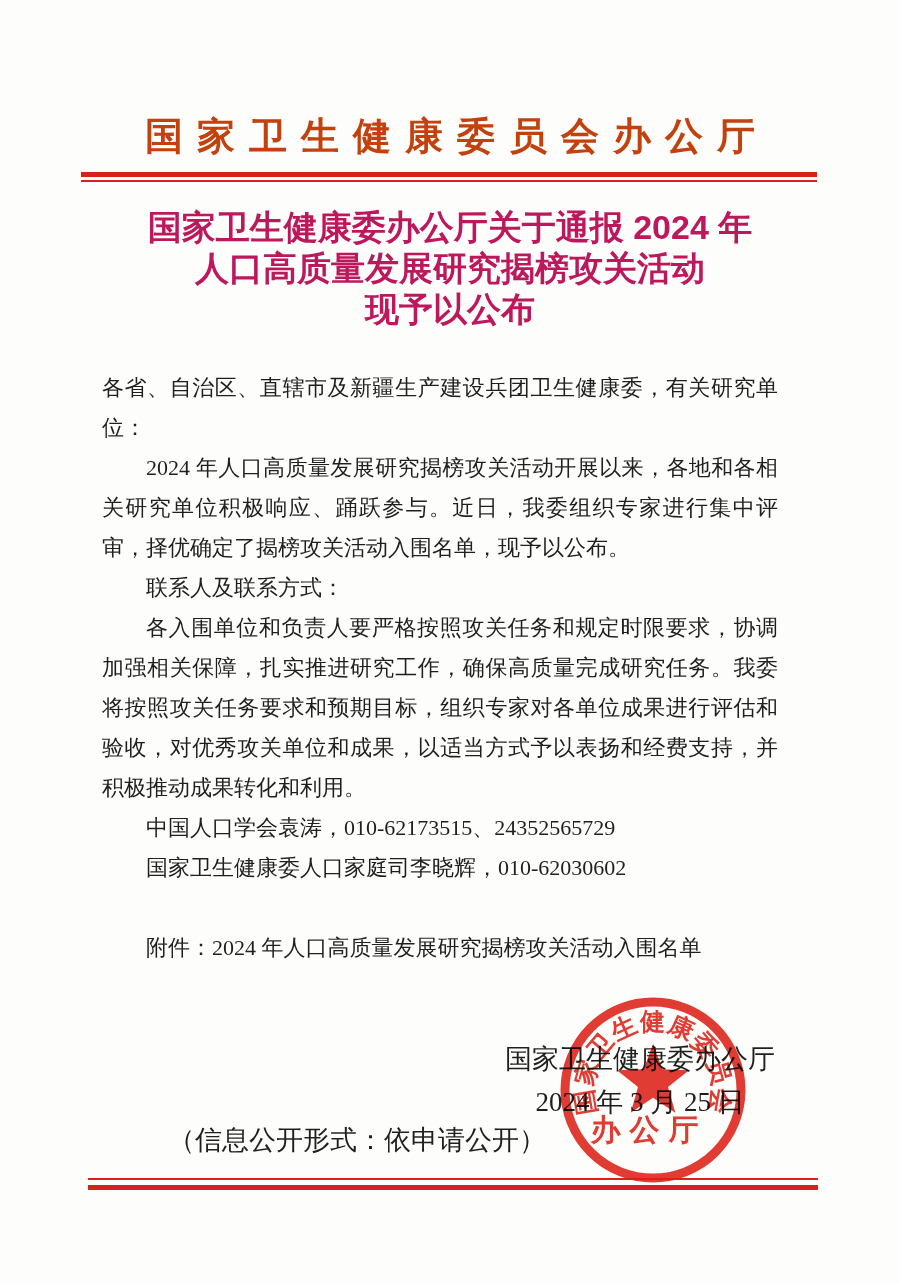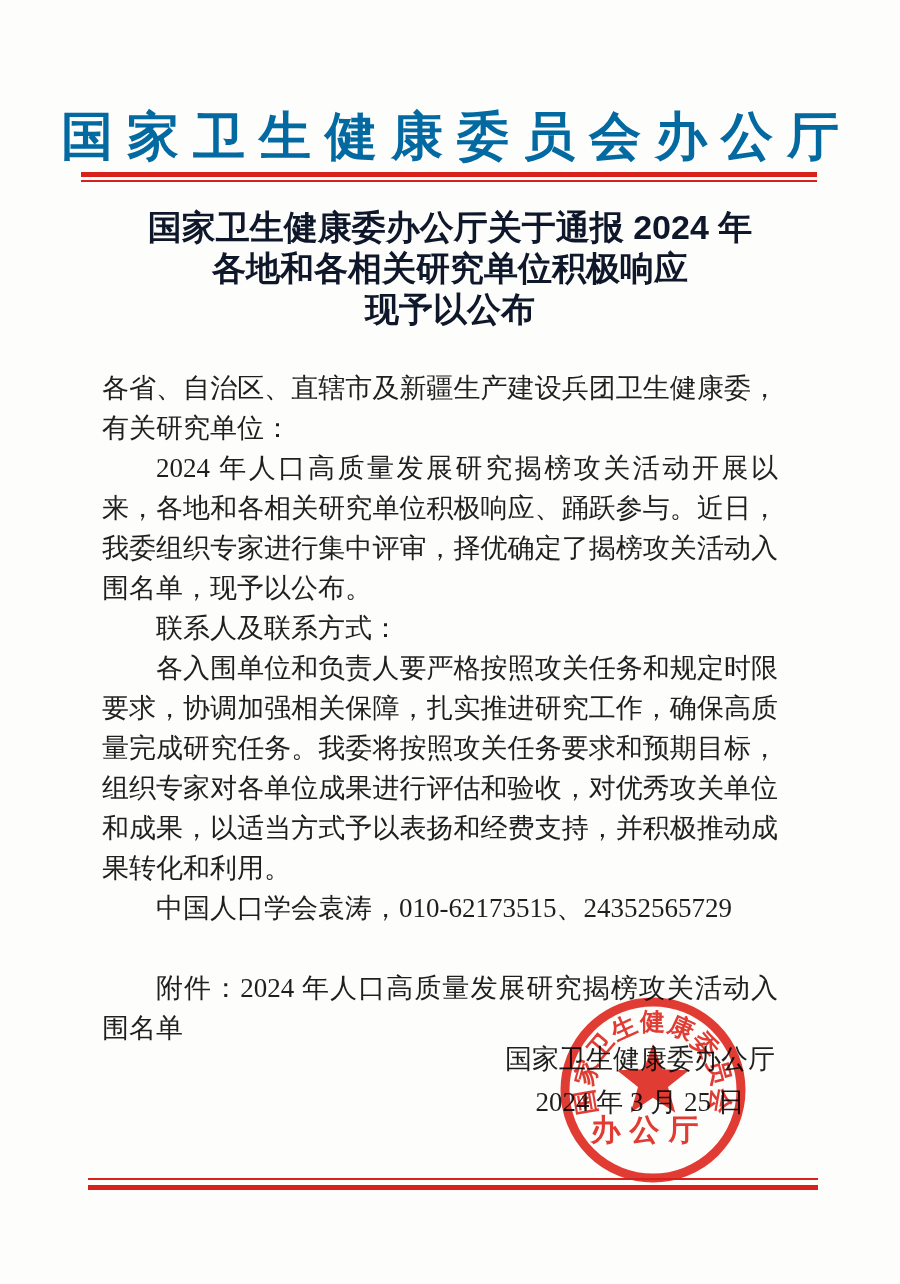--- a/index.html
+++ b/index.html
@@ -5,43 +5,43 @@
   html,body{margin:0;padding:0;background:#e8e8e6;}
   .page{
     position:relative;width:900px;height:1284px;margin:0 auto;
     background:#fdfdfb;overflow:hidden;
     font-family:"Liberation Serif","DejaVu Serif",serif;
     color:#1f1f1f;
   }
   
   .agency-header{
     position:absolute;top:108px;left:0;width:100%;
-    text-align:center;color:#0369a1;
+    text-align:center;color:#c2410c;
     font-family:"Liberation Sans","DejaVu Sans",sans-serif;
-    font-weight:bold;font-size:52px;line-height:56px;
+    font-weight:bold;font-size:38px;line-height:56px;
     letter-spacing:14px;text-indent:14px;white-space:nowrap;
   }
   .rule{position:absolute;left:81px;width:736px;}
   .rule-top{
     top:172px;height:11px;
     background:linear-gradient(#d8211a 0 5px,transparent 5px 8px,#d8211a 8px 10px,transparent 10px);
   }
   .rule-bottom{
     top:1178px;left:88px;width:730px;height:13px;
     background:linear-gradient(#d8211a 0 2px,transparent 2px 7px,#d8211a 7px 12px,transparent 12px);
   }
   .doc-title{
     position:absolute;top:207px;left:0;width:100%;
-    text-align:center;color:#0f172a;
+    text-align:center;color:#be185d;
     font-family:"Liberation Sans","DejaVu Sans",sans-serif;
     font-weight:bold;font-size:34px;line-height:41px;
   }
   .doc-body{
     position:absolute;top:368px;left:102px;width:676px;
-    font-size:27px;line-height:40px;text-align:justify;
+    font-size:22px;line-height:40px;text-align:justify;
   }
   .doc-body p{margin:0;}
   .doc-body p.indent{text-indent:2em;}
   .doc-body p.attachment{margin-top:40px;}
   .signature{
     position:absolute;top:1038px;left:480px;width:320px;
     text-align:center;font-size:27px;line-height:43px;
   }
   .footer-note{
     position:absolute;top:1124px;left:168px;
@@ -63,38 +63,40 @@
 <body>
 
 <div class="page">
 
   <div class="agency-header">国家卫生健康委员会办公厅</div>
 
   <div class="rule rule-top"></div>
 
   <div class="doc-title">
     <div>国家卫生健康委办公厅关于通报 2024 年</div>
-    <div>各地和各相关研究单位积极响应</div>
+    <div>人口高质量发展研究揭榜攻关活动</div>
     <div>现予以公布</div>
   </div>
 
   <div class="doc-body">
     <p class="noindent">各省、自治区、直辖市及新疆生产建设兵团卫生健康委，有关研究单位：</p>
     <p class="indent">2024 年人口高质量发展研究揭榜攻关活动开展以来，各地和各相关研究单位积极响应、踊跃参与。近日，我委组织专家进行集中评审，择优确定了揭榜攻关活动入围名单，现予以公布。</p>
     <p class="indent">联系人及联系方式：</p>
     <p class="indent">各入围单位和负责人要严格按照攻关任务和规定时限要求，协调加强相关保障，扎实推进研究工作，确保高质量完成研究任务。我委将按照攻关任务要求和预期目标，组织专家对各单位成果进行评估和验收，对优秀攻关单位和成果，以适当方式予以表扬和经费支持，并积极推动成果转化和利用。</p>
     <p class="indent">中国人口学会袁涛，010-62173515、24352565729</p>
+    <p class="indent">国家卫生健康委人口家庭司李晓辉，010-62030602</p>
     <p class="indent attachment">附件：2024 年人口高质量发展研究揭榜攻关活动入围名单</p>
   </div>
 
   <div class="signature">
     <div>国家卫生健康委办公厅</div>
     <div>2024 年 3 月 25 日</div>
   </div>
 
+  <div class="footer-note">（信息公开形式：依申请公开）</div>
 
   <svg class="seal" viewBox="-100 -100 200 200" xmlns="http://www.w3.org/2000/svg">
     <circle cx="0" cy="0" r="88" fill="none" stroke="#e0261e" stroke-width="9"></circle>
     <path id="sealArc" d="M -56.4,20.5 A 60,60 0 1 1 56.4,20.5" fill="none"></path>
     <text class="seal-arc-text" text-anchor="middle">
       <textPath href="#sealArc" startOffset="50%">国家卫生健康委员会</textPath>
     </text>
     <polygon fill="#e0261e" points="0,-46 9.3,-20.8 36.1,-19.7 15,-3.1 22.3,22.7 0,7.8 -22.3,22.7 -15,-3.1 -36.1,-19.7 -9.3,-20.8"></polygon>
     <text class="seal-bottom-text" x="-4" y="50" text-anchor="middle">办公厅</text>
   </svg>

